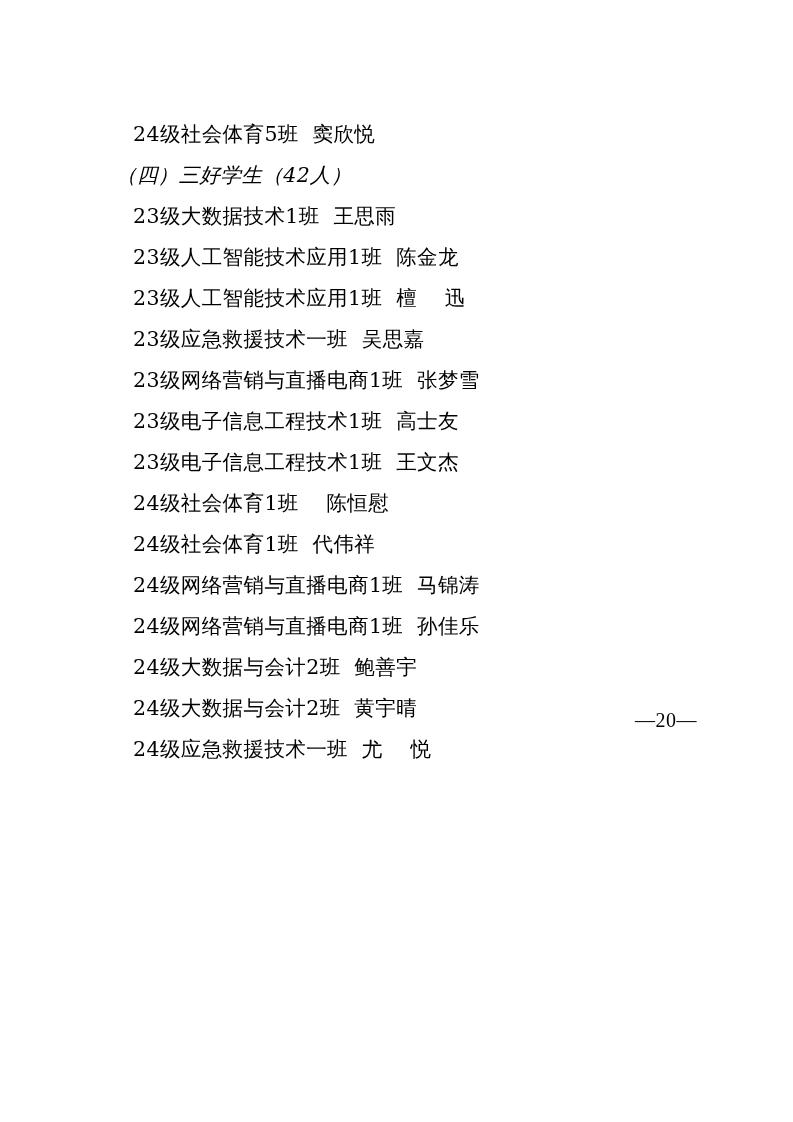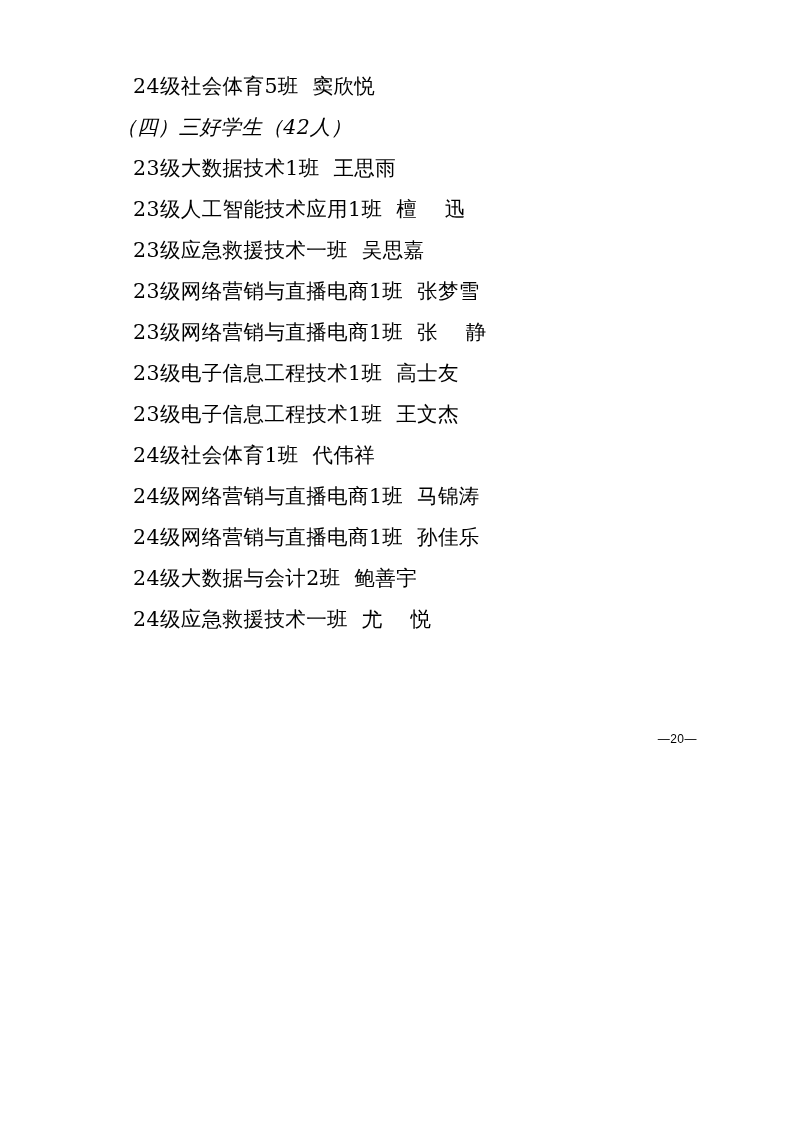--- a/index.html
+++ b/index.html
@@ -12,21 +12,21 @@
     background: #ffffff;
     font-family: "DejaVu Serif", "Liberation Serif", serif;
     color: #000000;
     overflow: hidden;
   }
   .page {
     position: relative;
     width: 793px;
     height: 798px;
     box-sizing: border-box;
-    padding: 56px 96px 0 116px;
+    padding: 104px 96px 0 116px;
   }
   .doc-body {
     margin-top: 10px;
   }
   .para {
     font-size: 20.5px;
     line-height: 41px;
     letter-spacing: 0.4px;
     white-space: pre;
     font-family: "DejaVu Serif", "Liberation Serif", serif;
@@ -34,40 +34,42 @@
   .para.indent {
     text-indent: 17px;
   }
   .para.heading {
     text-indent: 0;
     font-style: italic;
   }
   .page-number {
     position: absolute;
     right: 96px;
-    bottom: 52px;
-    font-size: 12px;
-    font-family: Liberation Sans, sans-serif;
+    bottom: 66px;
+    font-size: 20px;
+    font-family: Liberation Serif, serif;
     letter-spacing: 0.5px;
   }
 </style>
 </head>
 <body>
 
 <div class="page">
   <div class="doc-body" id="doc-body">
       <div class="para indent">24级社会体育5班  窦欣悦</div>
       <div class="para heading">（四）三好学生（42人）</div>
       <div class="para indent">23级大数据技术1班  王思雨</div>
+      <div class="para indent">23级人工智能技术应用1班  陈金龙</div>
       <div class="para indent">23级人工智能技术应用1班  檀    迅</div>
       <div class="para indent">23级应急救援技术一班  吴思嘉</div>
       <div class="para indent">23级网络营销与直播电商1班  张梦雪</div>
-      <div class="para indent">23级网络营销与直播电商1班  张    静</div>
       <div class="para indent">23级电子信息工程技术1班  高士友</div>
       <div class="para indent">23级电子信息工程技术1班  王文杰</div>
+      <div class="para indent">24级社会体育1班    陈恒慰</div>
       <div class="para indent">24级社会体育1班  代伟祥</div>
       <div class="para indent">24级网络营销与直播电商1班  马锦涛</div>
       <div class="para indent">24级网络营销与直播电商1班  孙佳乐</div>
       <div class="para indent">24级大数据与会计2班  鲍善宇</div>
+      <div class="para indent">24级大数据与会计2班  黄宇晴</div>
       <div class="para indent">24级应急救援技术一班  尤    悦</div>
     </div>
   <div class="page-number">—20—</div>
 </div>
 
 </body></html>

